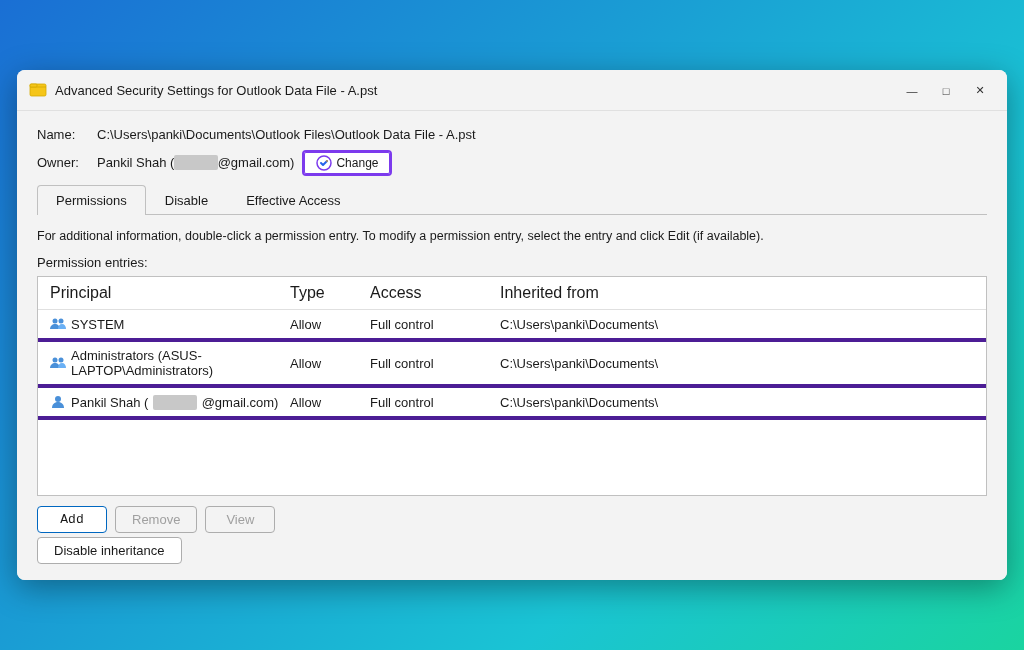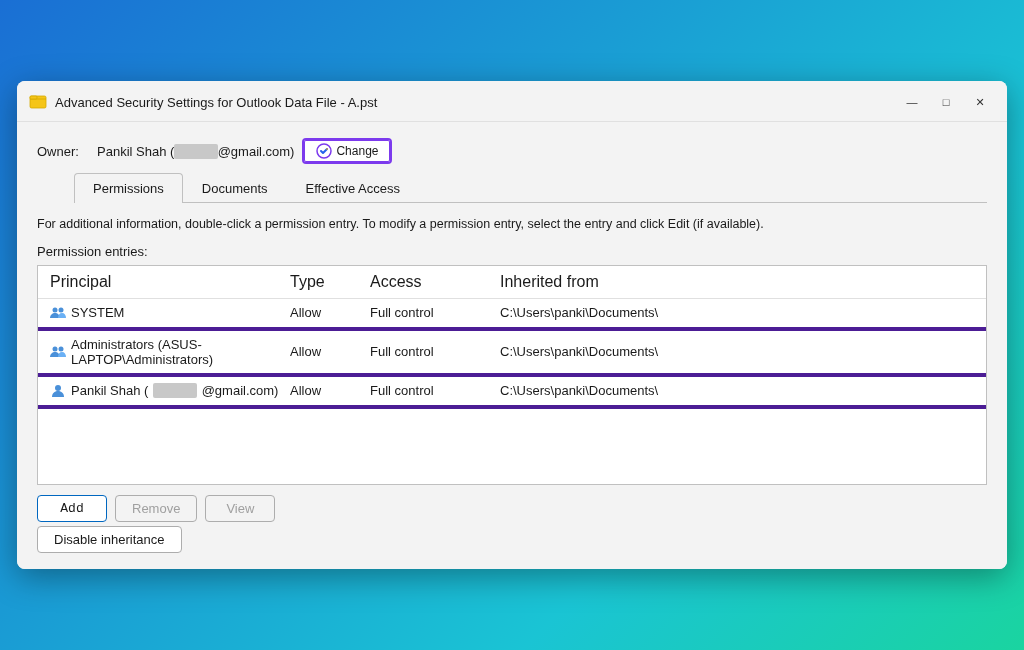--- a/index.html
+++ b/index.html
@@ -95,21 +95,20 @@
       align-items: center;
       gap: 4px;
       box-shadow: 0 0 0 1px #7c3aed inset;
     }
 
     .tabs {
       display: flex;
       border-bottom: 1px solid #c0c0c0;
       margin-top: 8px;
       gap: 0;
-      margin-left: 37px;
     }
     .tab {
       padding: 7px 18px;
       cursor: pointer;
       font-size: 13px;
       color: #1a1a1a;
       border: 1px solid transparent;
       border-bottom: none;
       border-radius: 4px 4px 0 0;
       background: transparent;
@@ -249,41 +248,45 @@
     <span class="title-bar-text">Advanced Security Settings for Outlook Data File - A.pst</span>
     <div class="window-controls">
       <button class="win-btn">—</button>
       <button class="win-btn">□</button>
       <button class="win-btn close">✕</button>
     </div>
   </div>
 
   <div class="content">
 
+    <div class="info-row">
+      <span class="info-label">Name:</span>
+      <span class="info-value">C:\Users\panki\Documents\Outlook Files\Outlook Data File - A.pst</span>
+    </div>
 
     <div class="info-row">
       <span class="info-label">Owner:</span>
       <span class="info-value">
         <span>Pankil Shah (</span><span class="blurred-text">&nbsp;&nbsp;&nbsp;&nbsp;&nbsp;&nbsp;&nbsp;&nbsp;&nbsp;&nbsp;&nbsp;&nbsp;</span><span>@gmail.com)</span>
       </span>
       <button class="change-btn">
         <span>
           <svg width="16" height="16" viewBox="0 0 16 16" style="vertical-align:middle">
             <circle cx="8" cy="8" r="7" fill="none" stroke="#7c3aed" stroke-width="1.5"></circle>
             <path d="M5 8l2 2 4-4" stroke="#2563eb" stroke-width="2" stroke-linecap="round" stroke-linejoin="round" fill="none"></path>
             <path d="M11 5l-1 1 1 1 1-1z" fill="#f59e0b"></path>
           </svg>
         </span>
         <span>Change</span>
       </button>
     </div>
 
     <div class="tabs">
       <div class="tab active">Permissions</div>
-      <div class="tab">Documents</div>
+      <div class="tab">Disable</div>
       <div class="tab">Effective Access</div>
     </div>
 
     <div class="panel">
       <p class="desc-text">For additional information, double-click a permission entry. To modify a permission entry, select the entry and click Edit (if available).</p>
       <p class="section-label">Permission entries:</p>
 
       <div class="table-container">
         <div class="table-header">
           <div class="table-header-cell">Principal</div>

